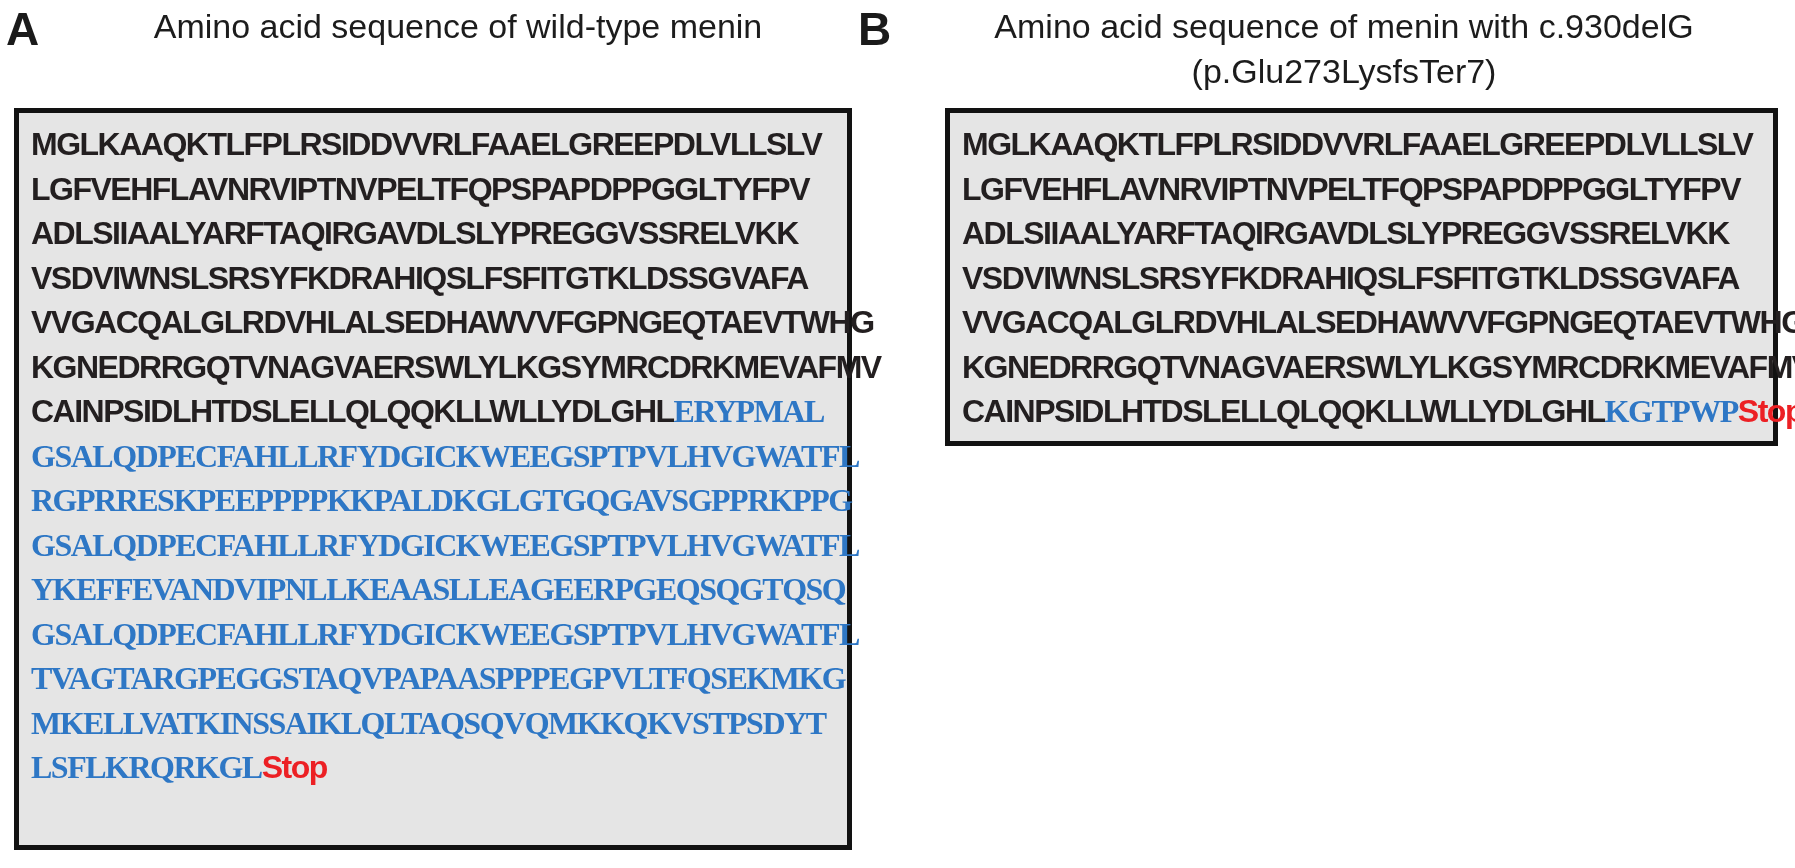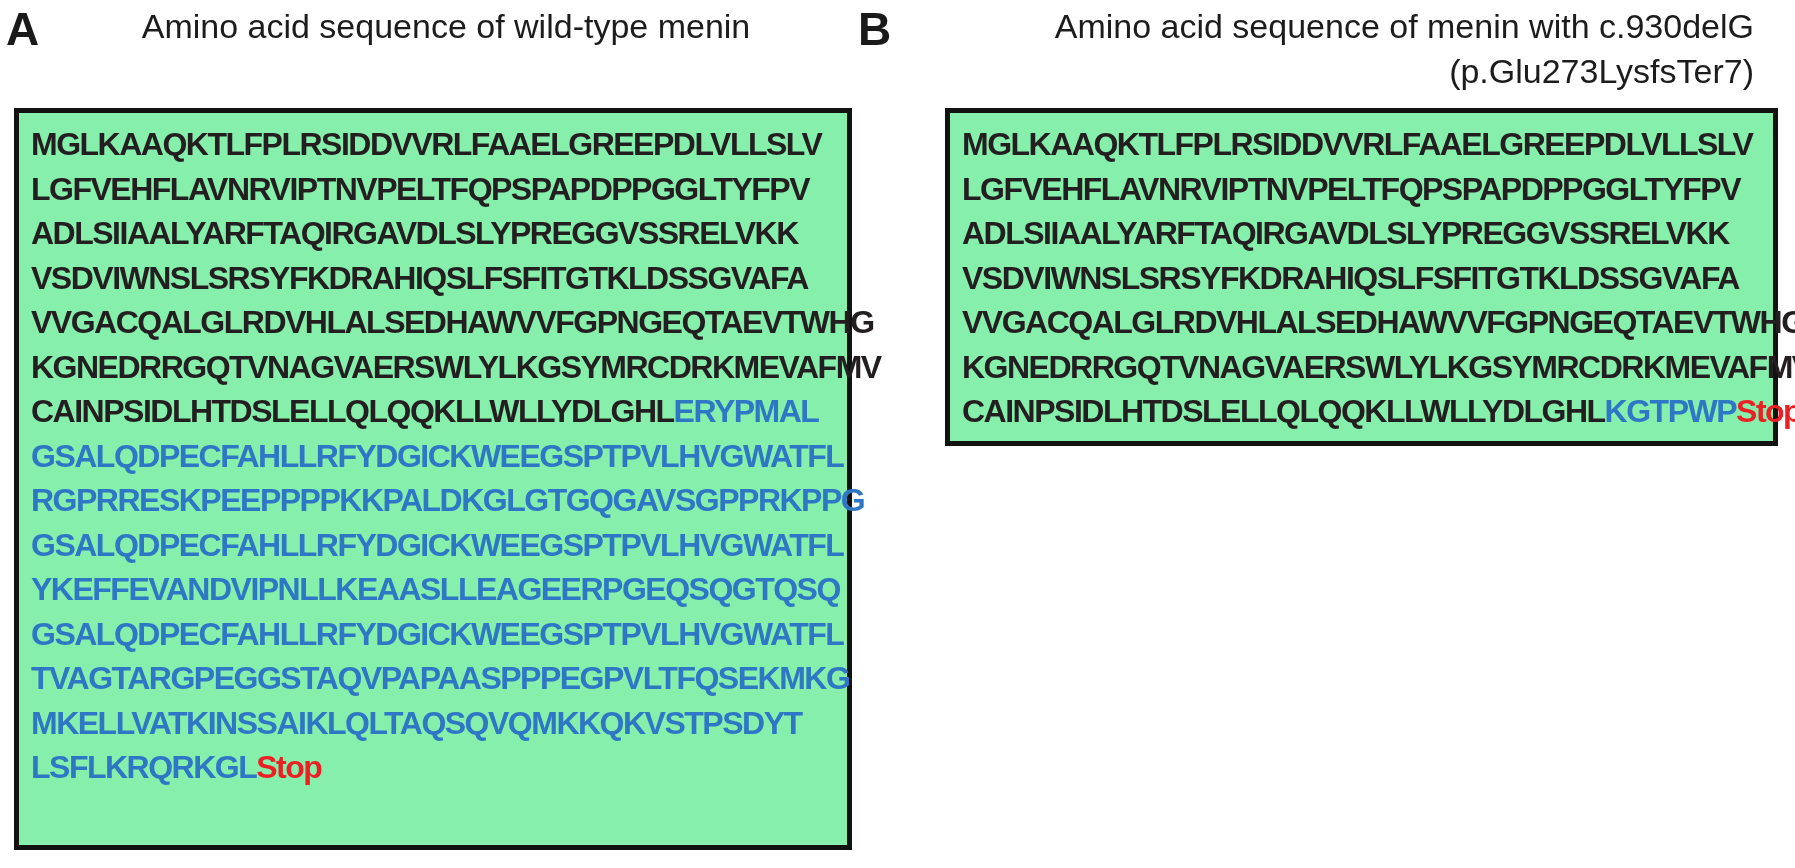--- a/index.html
+++ b/index.html
@@ -27,41 +27,41 @@
   .panel-b .panel-label { left: 858px; }
   .panel-title {
     position: absolute;
     top: 4px;
     text-align: center;
     font-size: 34px;
     line-height: 45px;
     color: #1c1c1c;
     font-family: "Liberation Sans", sans-serif;
   }
-  .panel-a .panel-title { left: 40px;  width: 812px; }
-  .panel-b .panel-title { left: 886px; width: 868px; text-align: right; }
+  .panel-a .panel-title { left: 52px;  width: 812px; }
+  .panel-b .panel-title { left: 910px; width: 868px; }
   .seq-box {
     position: absolute;
     box-sizing: border-box;
     border: 5px solid var(--border-color, #121212);
-    background: #86efac;
+    background: #e5e5e5;
     padding: 9px 4px 6px 12px;
   }
   .seq-box-a { left: 14px;  top: 108px; width: 838px; height: 742px; }
   .seq-box-b { left: 945px; top: 108px; width: 833px; height: 338px; }
   .seq-line {
     white-space: nowrap;
     font-family: "Liberation Sans", sans-serif;
     font-weight: 700;
     font-size: 32px;
     line-height: 44.5px;
     letter-spacing: -1.5px;
   }
   .seg-black { color: var(--seq-black, #231f20); }
-  .seg-blue  { color: var(--seq-blue,  #2e77c5); }
+  .seg-blue  { color: var(--seq-blue,  #2e77c5); font-family: Liberation Serif, serif; }
   .seg-red   { color: var(--seq-red,   #ec2024); font-weight: 700; }
 </style>
 </head>
 <body>
 
 <div class="page">
 
   <section class="panel panel-a">
     <span class="panel-label">A</span>
     <div class="panel-title">

